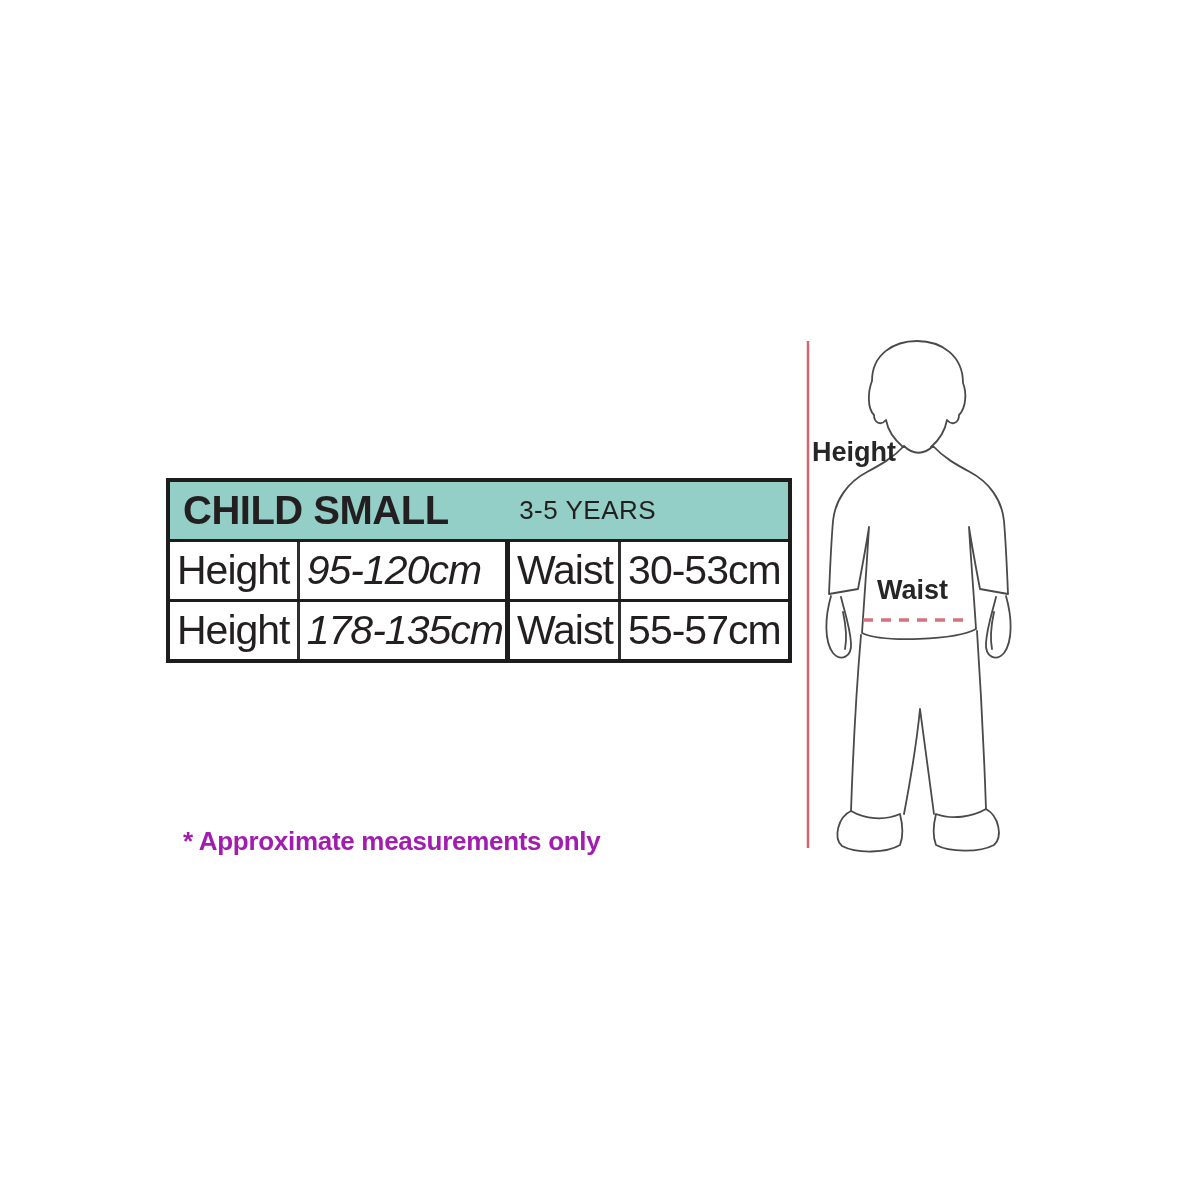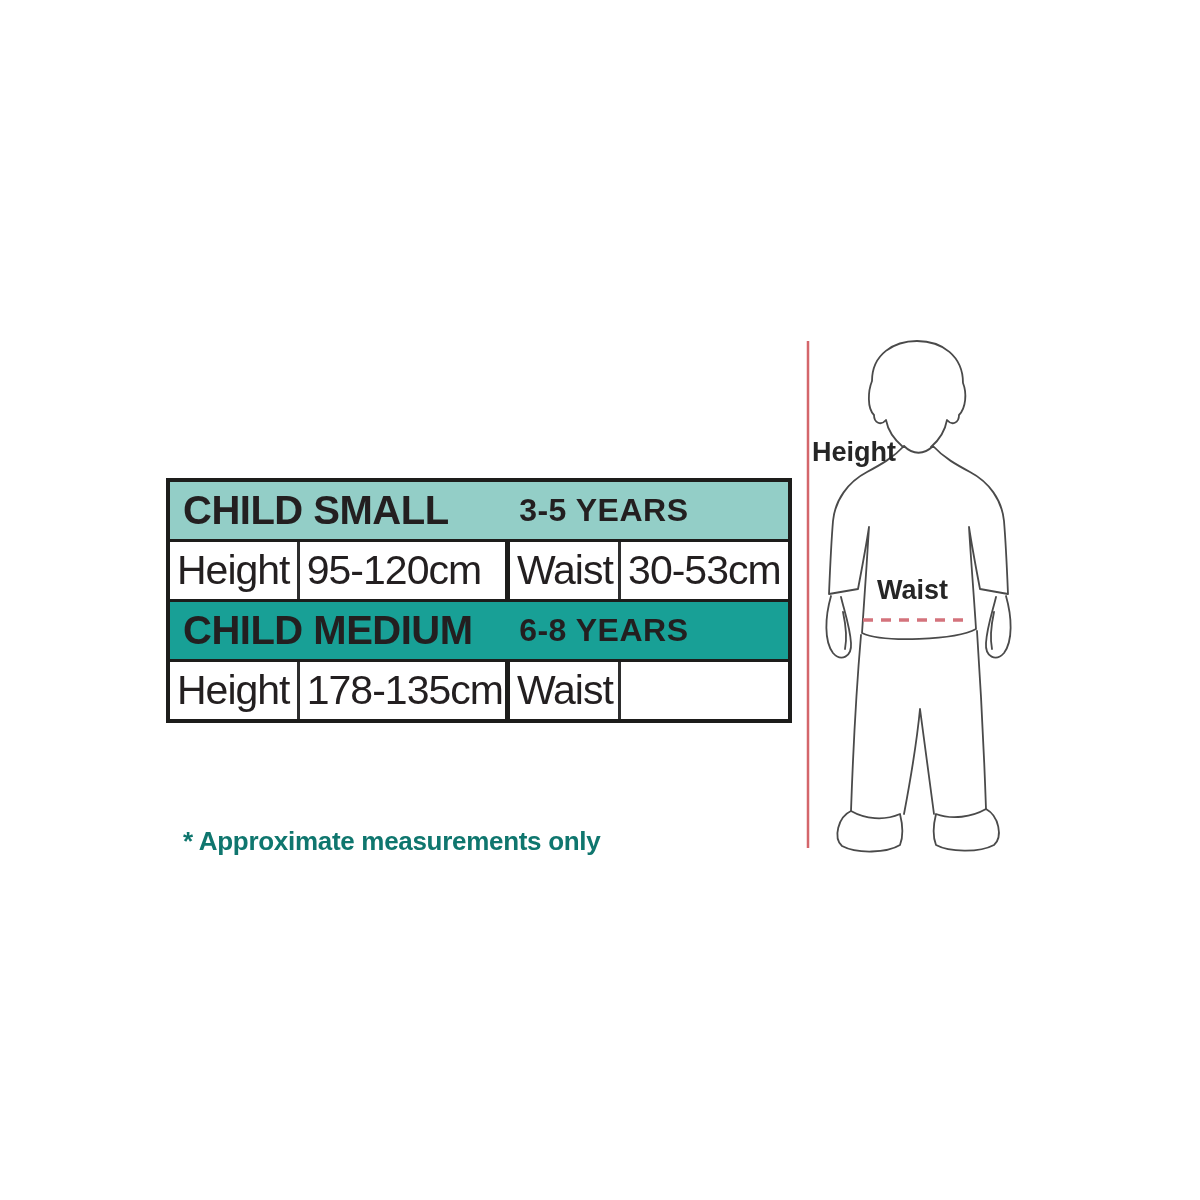--- a/index.html
+++ b/index.html
@@ -40,22 +40,22 @@
   .section-name {
     font-size: 40px;
     font-weight: 700;
     color: var(--text, #231f20);
     letter-spacing: -0.5px;
     white-space: nowrap;
   }
   .age-range {
     position: absolute;
     left: 56.5%;
-    font-size: 32px;
-    font-weight: 700;
+    font-size: 26px;
+    font-weight: 400;
     color: var(--text, #231f20);
     letter-spacing: 0.5px;
     white-space: nowrap;
   }
   .data-row {
     display: grid;
     grid-template-columns: 21% 34% 18% 27%;
     height: 57px;
     border-bottom: 3px solid var(--table-border, #1d1d1b);
     background: #ffffff;
@@ -67,31 +67,31 @@
     font-size: 41px;
     font-weight: 400;
     color: var(--text, #231f20);
     letter-spacing: -1px;
     white-space: nowrap;
     overflow: hidden;
     box-sizing: border-box;
     padding-left: 7px;
   }
   .cell.c1 { border-right: 3px solid #2e2e2e; }
-  .cell.c2 { border-right: 5px solid var(--table-border, #1d1d1b); }
+  .cell.c2 { border-right: 5px solid var(--table-border, #1d1d1b); font-style: italic; }
   .cell.c3 { border-right: 3px solid #2e2e2e; }
 
   
   .footnote {
     position: absolute;
     left: 183px;
     top: 826px;
     font-size: 26px;
     font-weight: 600;
-    color: #0f766e;
+    color: #a21caf;
     letter-spacing: -0.3px;
   }
 
   
   .figure-wrap {
     position: absolute;
     left: 788px;
     top: 325px;
     width: 232px;
     height: 545px;
@@ -135,29 +135,26 @@
       <span class="age-range">3-5 YEARS</span>
     </div>
 
     <div class="data-row">
       <div class="cell c1">Height</div>
       <div class="cell c2">95-120cm</div>
       <div class="cell c3">Waist</div>
       <div class="cell c4">30-53cm</div>
     </div>
 
-    <div class="header-row medium">
-      <span class="section-name">CHILD MEDIUM</span>
-      <span class="age-range">6-8 YEARS</span>
-    </div>
 
     <div class="data-row last">
       <div class="cell c1">Height</div>
       <div class="cell c2">178-135cm</div>
       <div class="cell c3">Waist</div>
+      <div class="cell c4">55-57cm</div>
     </div>
 
   </div>
 
   <div class="footnote">* Approximate measurements only</div>
 
   <div class="figure-wrap">
     <svg width="232" height="545" viewBox="0 0 232 545">
 
       <line class="height-line" x1="20" y1="16" x2="20" y2="523"></line>

